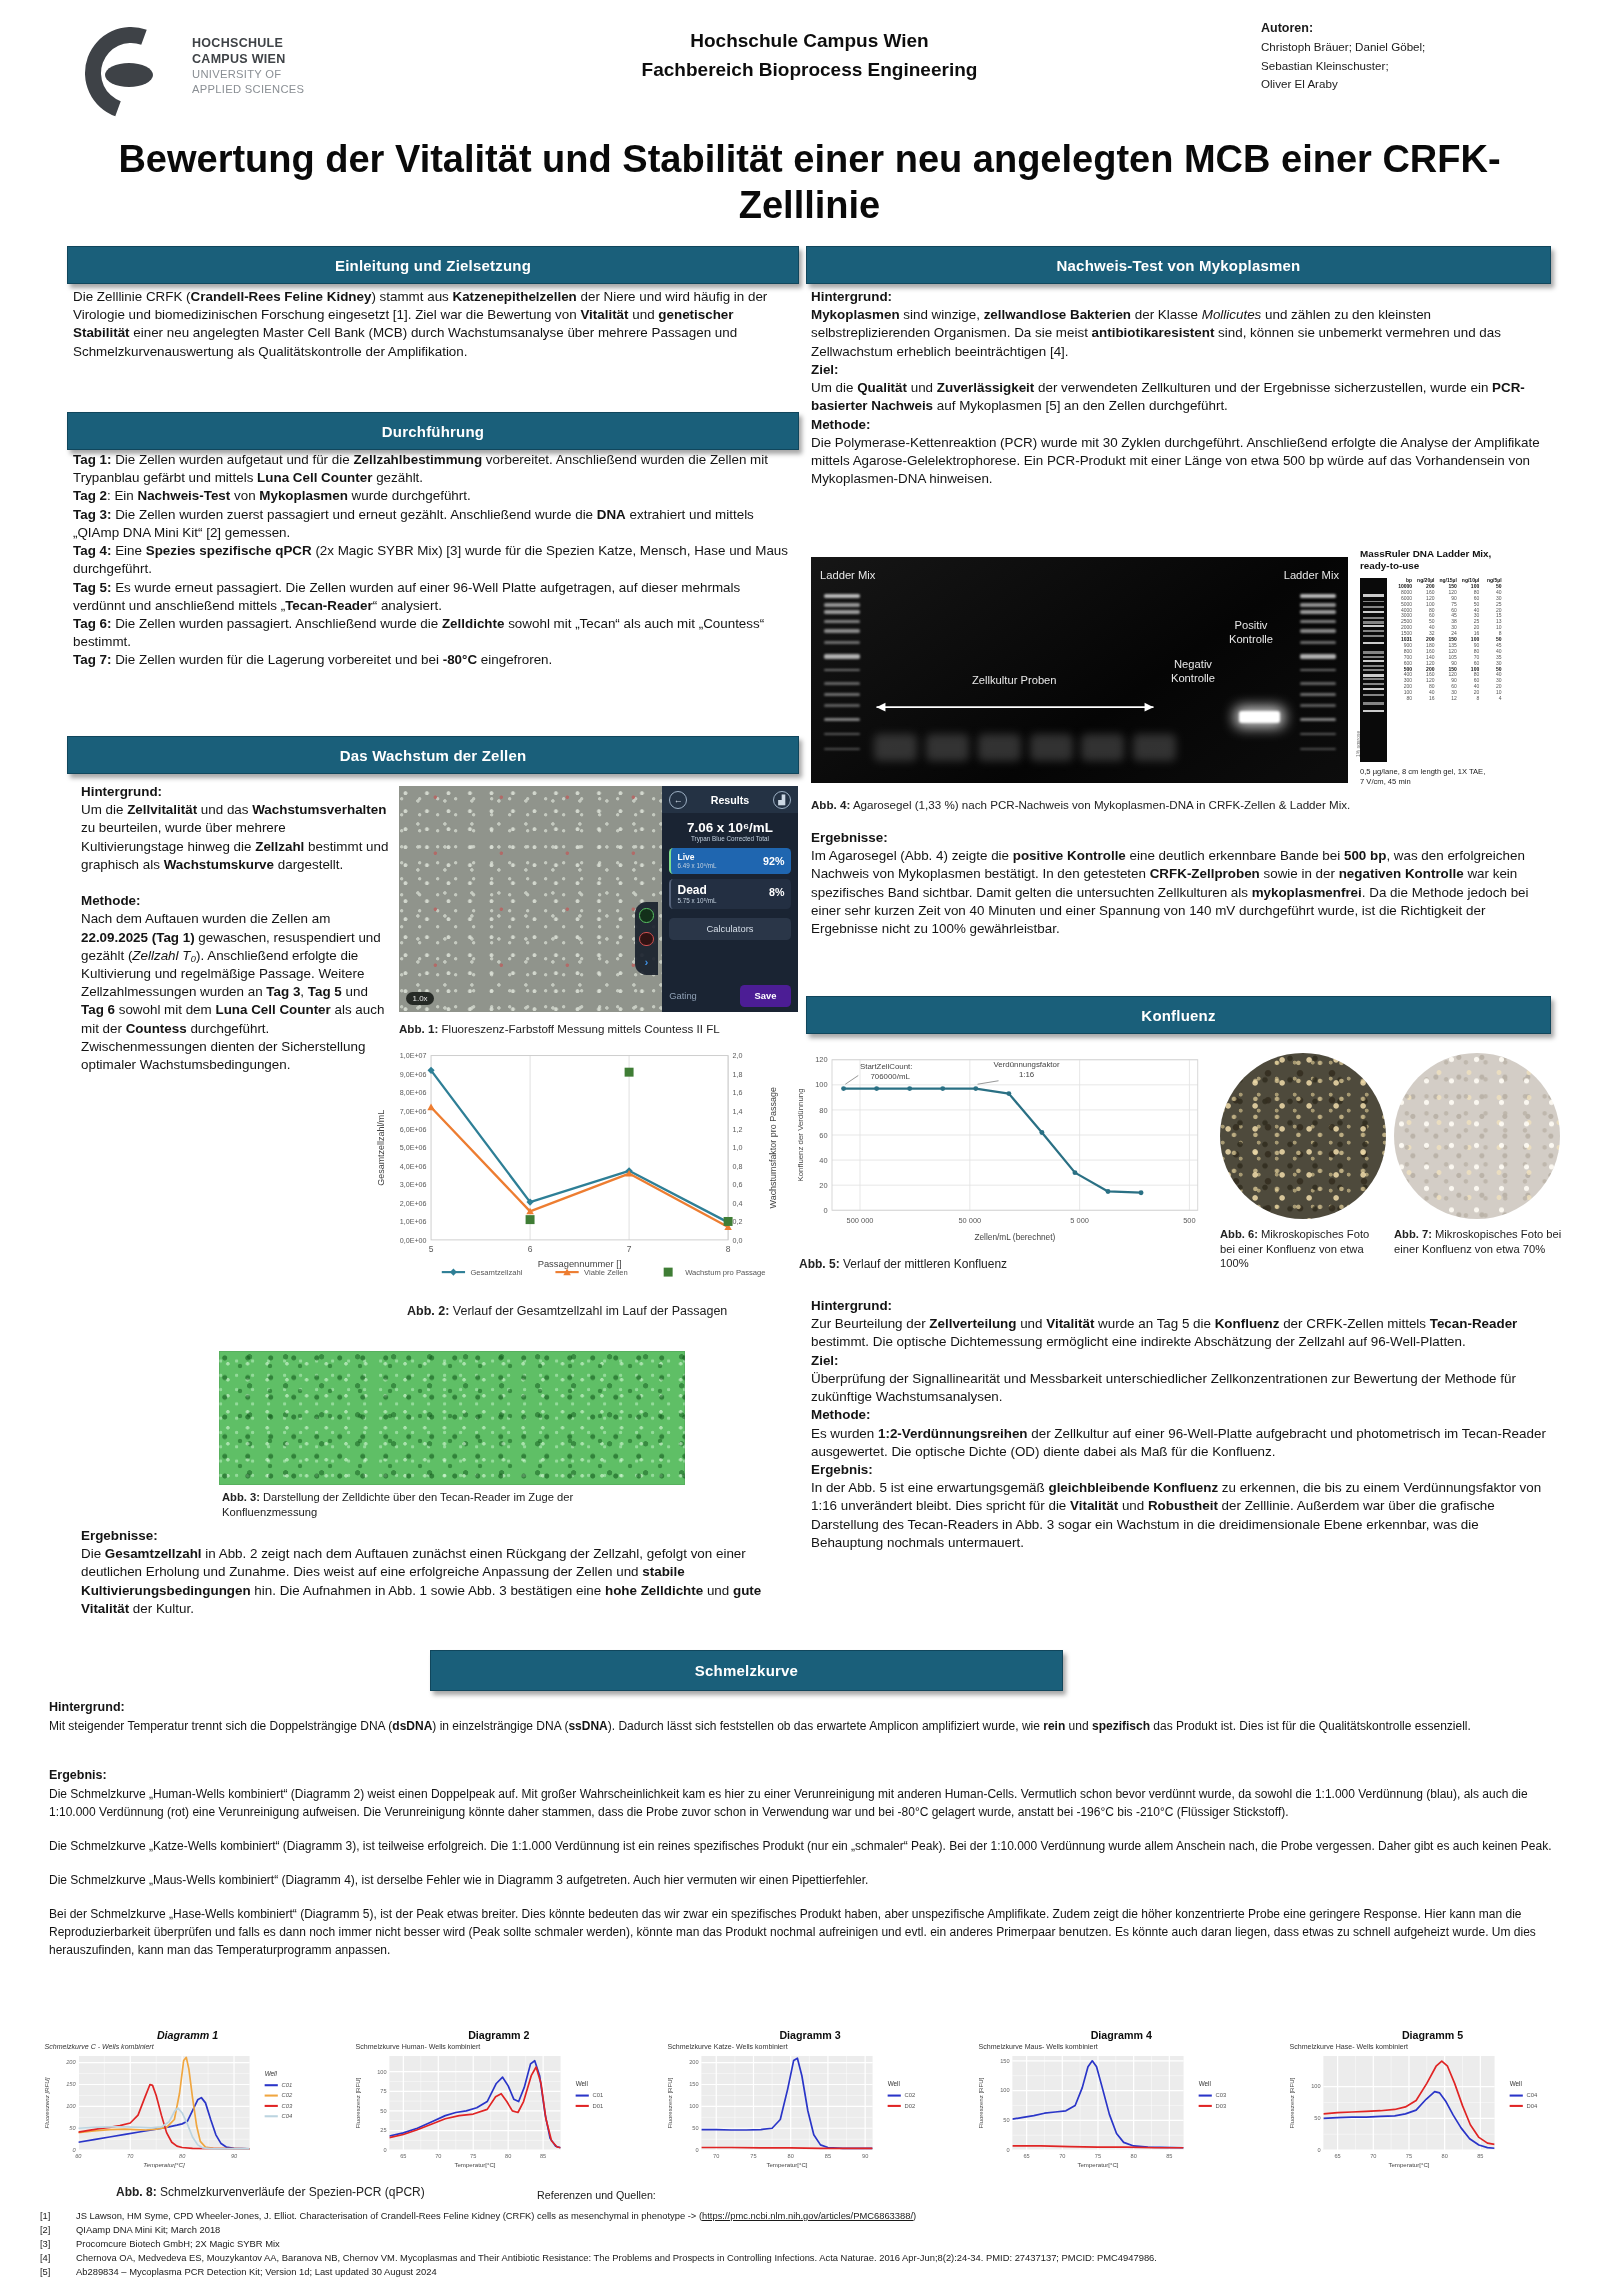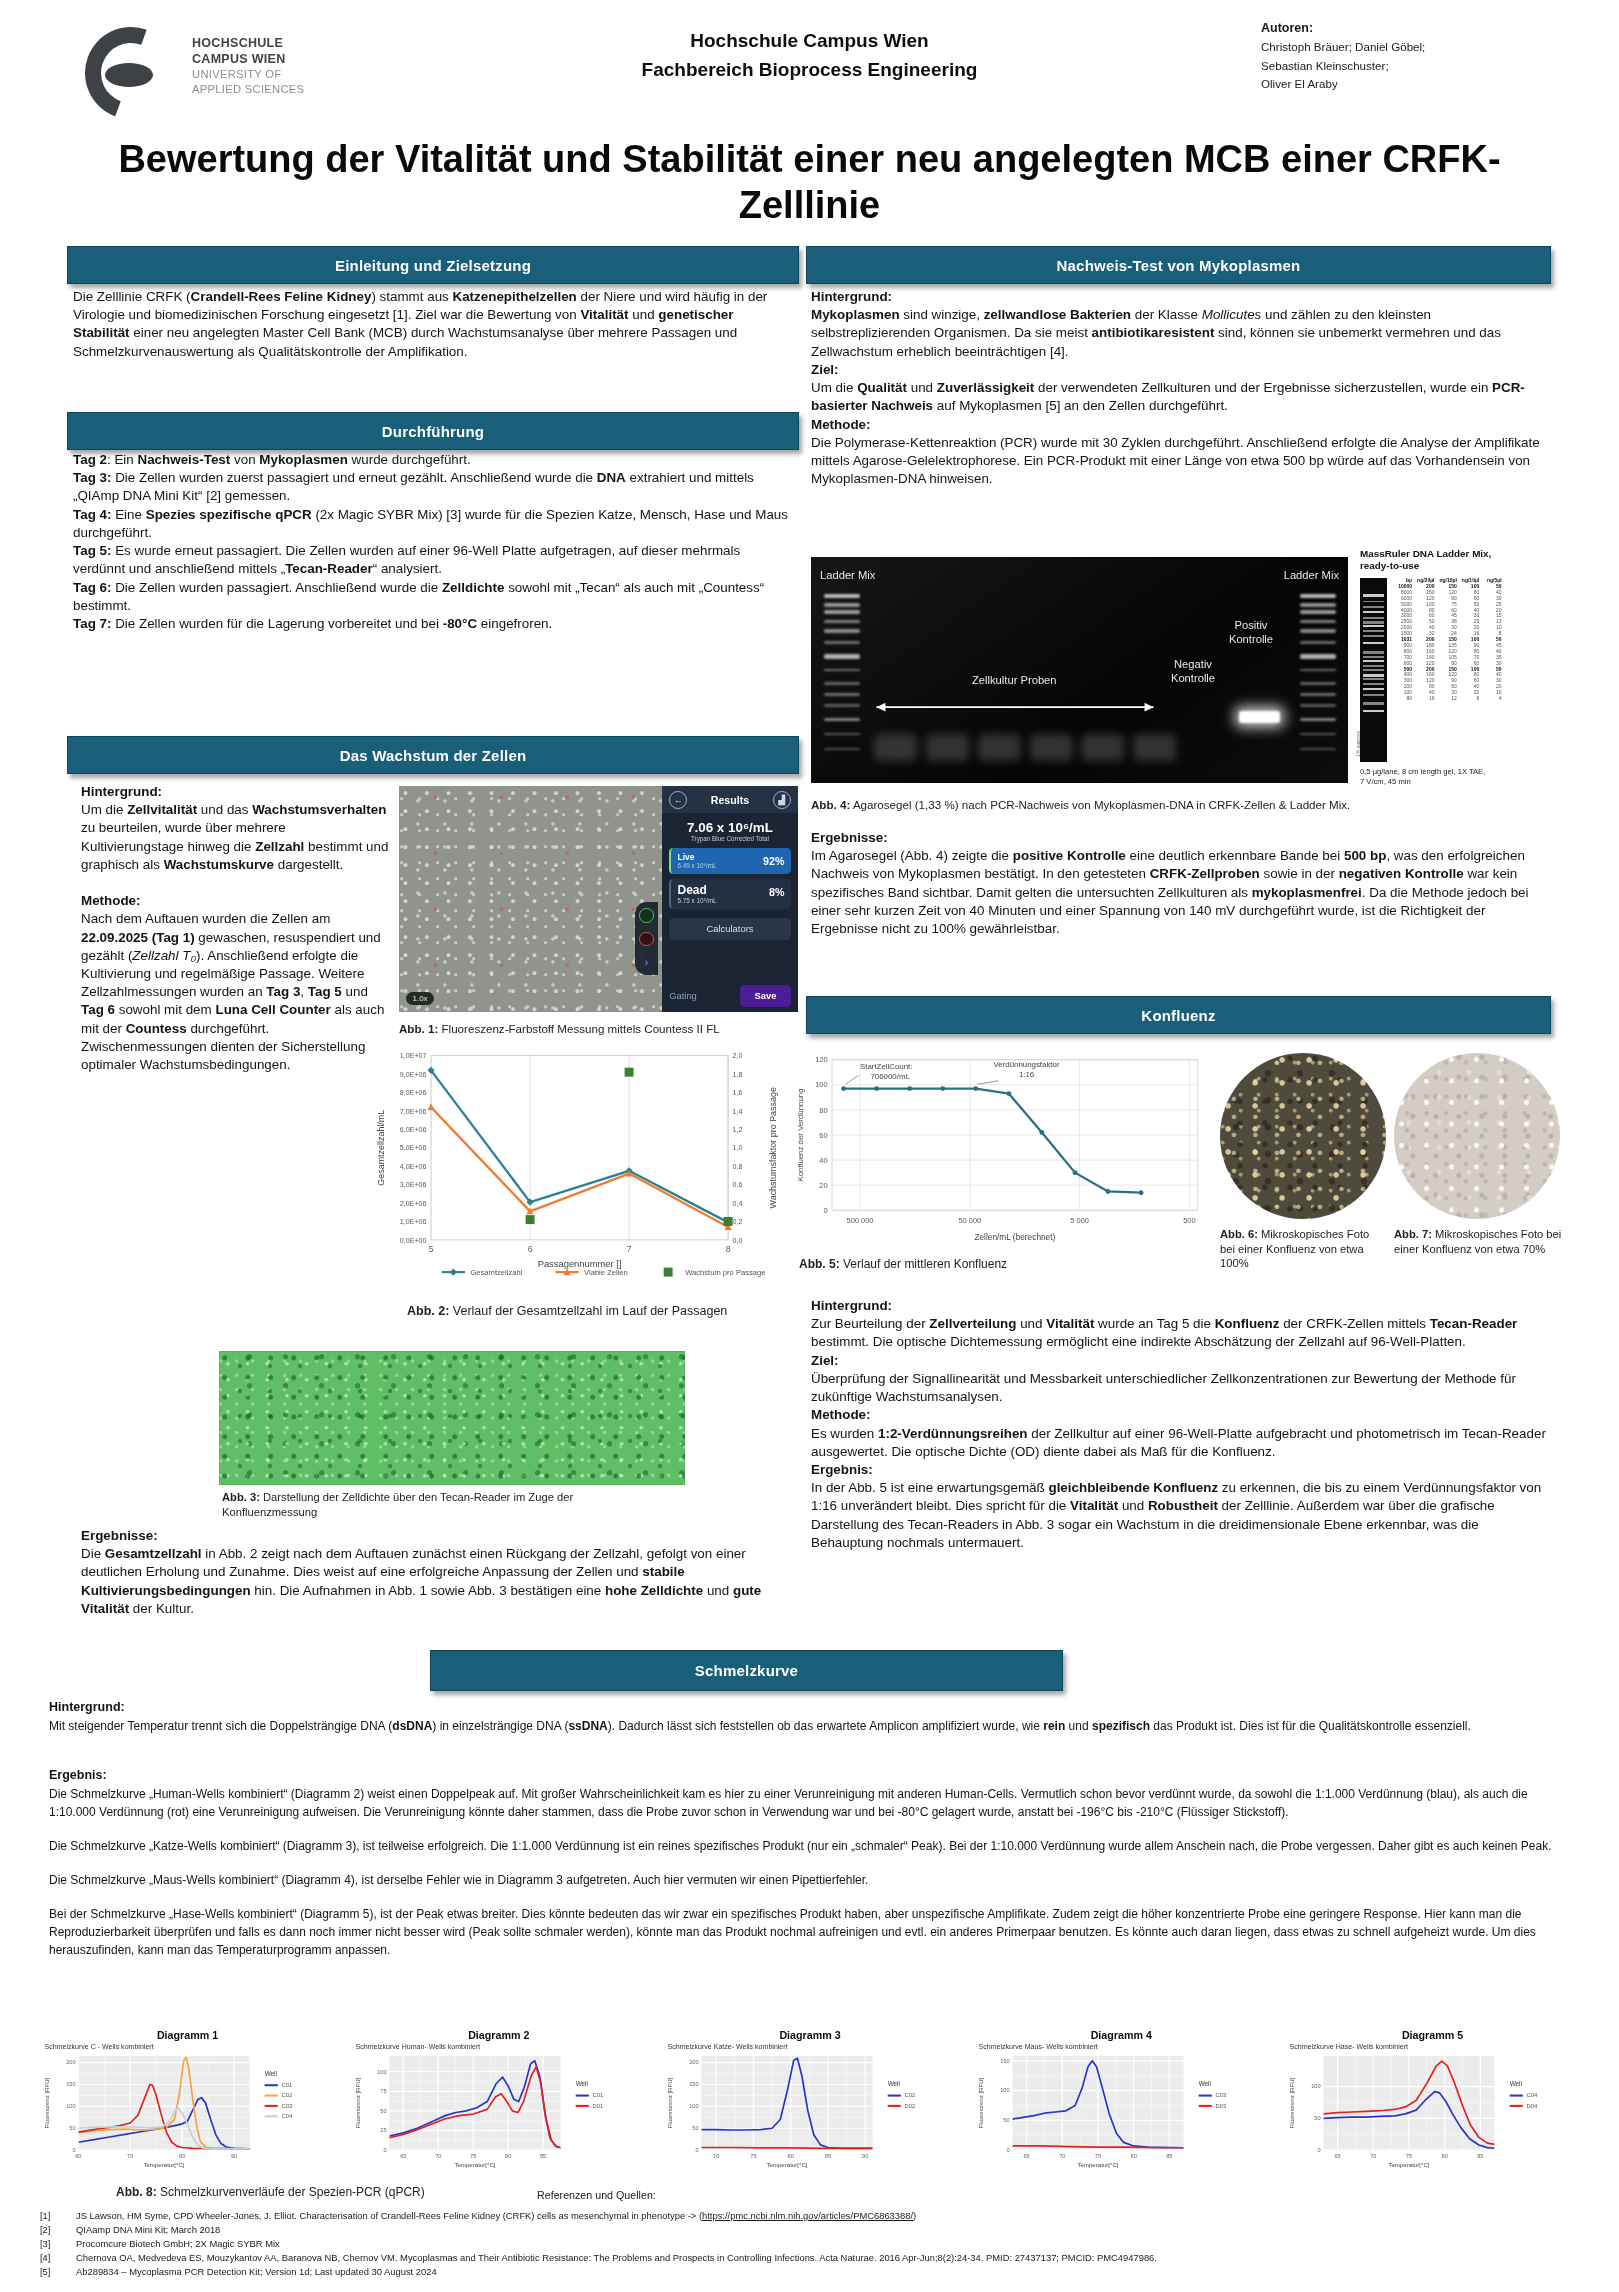--- a/index.html
+++ b/index.html
@@ -109,20 +109,21 @@
 
 <div class="bar" style="left:67px;top:246px;width:730px;height:36px;">
   <span>Einleitung und Zielsetzung</span>
 </div>
 <div class="abs body15" style="left:73px;top:288px;width:716px;"><span>Die Zelllinie CRFK (</span><span style="font-weight: 700;">Crandell-Rees Feline Kidney</span><span>) stammt aus </span><span style="font-weight: 700;">Katzenepithelzellen</span><span> der Niere und wird häufig in der Virologie und biomedizinischen Forschung eingesetzt [1]. Ziel war die Bewertung von </span><span style="font-weight: 700;">Vitalität</span><span> und </span><span style="font-weight: 700;">genetischer Stabilität</span><span> einer neu angelegten Master Cell Bank (MCB) durch Wachstumsanalyse über mehrere Passagen und Schmelzkurvenauswertung als Qualitätskontrolle der Amplifikation.</span></div>
 
 <div class="bar" style="left:67px;top:412px;width:730px;height:36px;">
   <span>Durchführung</span>
 </div>
 <div class="abs body15" style="left:73px;top:451px;width:716px;">
+  <div><span style="font-weight: 700;">Tag 1:</span><span> Die Zellen wurden aufgetaut und für die </span><span style="font-weight: 700;">Zellzahlbestimmung</span><span> vorbereitet. Anschließend wurden die Zellen mit Trypanblau gefärbt und mittels </span><span style="font-weight: 700;">Luna Cell Counter</span><span> gezählt.</span></div>
   <div><span style="font-weight: 700;">Tag 2</span><span>: Ein </span><span style="font-weight: 700;">Nachweis-Test</span><span> von </span><span style="font-weight: 700;">Mykoplasmen</span><span> wurde durchgeführt.</span></div>
   <div><span style="font-weight: 700;">Tag 3:</span><span> Die Zellen wurden zuerst passagiert und erneut gezählt. Anschließend wurde die </span><span style="font-weight: 700;">DNA</span><span> extrahiert und mittels „QIAmp DNA Mini Kit“ [2] gemessen.</span></div>
   <div><span style="font-weight: 700;">Tag 4:</span><span> Eine </span><span style="font-weight: 700;">Spezies spezifische qPCR</span><span> (2x Magic SYBR Mix) [3] wurde für die Spezien Katze, Mensch, Hase und Maus durchgeführt.</span></div>
   <div><span style="font-weight: 700;">Tag 5:</span><span> Es wurde erneut passagiert. Die Zellen wurden auf einer 96-Well Platte aufgetragen, auf dieser mehrmals verdünnt und anschließend mittels „</span><span style="font-weight: 700;">Tecan-Reader</span><span>“ analysiert.</span></div>
   <div><span style="font-weight: 700;">Tag 6:</span><span> Die Zellen wurden passagiert. Anschließend wurde die </span><span style="font-weight: 700;">Zelldichte</span><span> sowohl mit „Tecan“ als auch mit „Countess“ bestimmt.</span></div>
   <div><span style="font-weight: 700;">Tag 7:</span><span> Die Zellen wurden für die Lagerung vorbereitet und bei </span><span style="font-weight: 700;">-80°C</span><span> eingefroren.</span></div>
 </div>
 
 <div class="bar" style="left:67px;top:736px;width:730px;height:36px;">
   <span>Das Wachstum der Zellen</span>
@@ -591,21 +592,21 @@
   <div><span>Die Schmelzkurve „Human-Wells kombiniert“ (Diagramm 2) weist einen Doppelpeak auf. Mit großer Wahrscheinlichkeit kam es hier zu einer Verunreinigung mit anderen Human-Cells. Vermutlich schon bevor verdünnt wurde, da sowohl die 1:1.000 Verdünnung (blau), als auch die 1:10.000 Verdünnung (rot) eine Verunreinigung aufweisen. Die Verunreinigung könnte daher stammen, dass die Probe zuvor schon in Verwendung war und bei -80°C gelagert wurde, anstatt bei -196°C bis -210°C (Flüssiger Stickstoff).</span></div>
   <div style="height:16px;"></div>
   <div><span>Die Schmelzkurve „Katze-Wells kombiniert“ (Diagramm 3), ist teilweise erfolgreich. Die 1:1.000 Verdünnung ist ein reines spezifisches Produkt (nur ein „schmaler“ Peak). Bei der 1:10.000 Verdünnung wurde allem Anschein nach, die Probe vergessen. Daher gibt es auch keinen Peak.</span></div>
   <div style="height:16px;"></div>
   <div><span>Die Schmelzkurve „Maus-Wells kombiniert“ (Diagramm 4), ist derselbe Fehler wie in Diagramm 3 aufgetreten. Auch hier vermuten wir einen Pipettierfehler.</span></div>
   <div style="height:16px;"></div>
   <div><span>Bei der Schmelzkurve „Hase-Wells kombiniert“ (Diagramm 5), ist der Peak etwas breiter. Dies könnte bedeuten das wir zwar ein spezifisches Produkt haben, aber unspezifische Amplifikate. Zudem zeigt die höher konzentrierte Probe eine geringere Response. Hier kann man die Reproduzierbarkeit überprüfen und falls es dann noch immer nicht besser wird (Peak sollte schmaler werden), könnte man das Produkt nochmal aufreinigen und evtl. ein anderes Primerpaar benutzen. Es könnte auch daran liegen, dass etwas zu schnell aufgeheizt wurde. Um dies herauszufinden, kann man das Temperaturprogramm anpassen.</span></div>
 </div>
 
 <div class="abs" style="left:36px;top:2029px;width:1548px;display:flex;justify-content:space-between;">
-  <div style="width:303px;">
+  <div style="width:303px;font-style:italic;">
     <div class="figtitle">Diagramm 1</div>
     <svg width="303" height="143" style="display:block;" viewBox="0 0 320 152">
         <text x="8" y="9" font-size="7.5" fill="#333">Schmelzkurve C - Wells kombiniert</text>
         <rect x="44" y="16" width="182" height="100" fill="#ececec"></rect>
         <line x1="44" y1="116" x2="226" y2="116" stroke="#ffffff" stroke-width="1.3"></line>
         <line x1="44" y1="104.37209302325581" x2="226" y2="104.37209302325581" stroke="#ffffff" stroke-width="0.5"></line>
         <text x="41" y="118" text-anchor="end" font-size="6" fill="#666">0</text>
         <line x1="44" y1="92.74418604651163" x2="226" y2="92.74418604651163" stroke="#ffffff" stroke-width="1.3"></line>
         <line x1="44" y1="81.11627906976744" x2="226" y2="81.11627906976744" stroke="#ffffff" stroke-width="0.5"></line>
         <text x="41" y="94.74418604651163" text-anchor="end" font-size="6" fill="#666">50</text>

